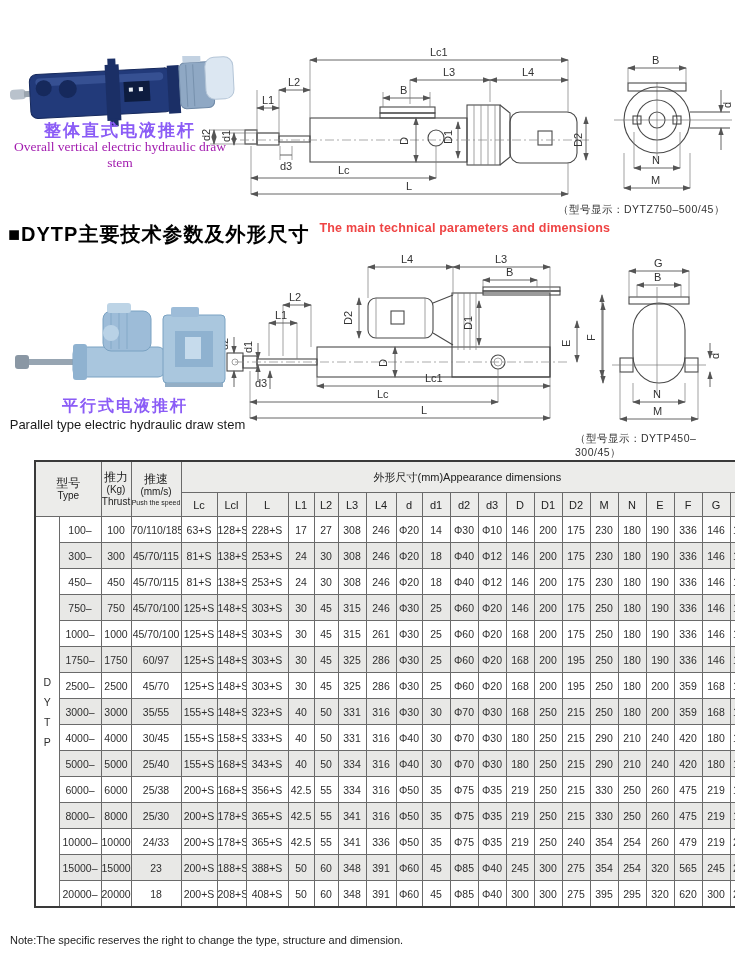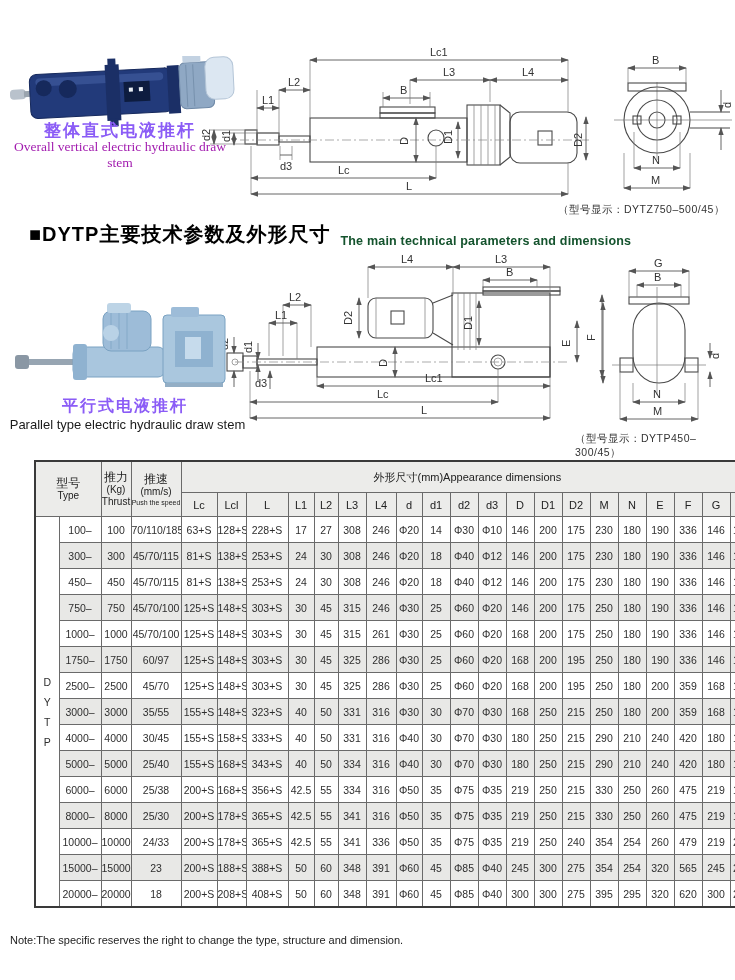--- a/index.html
+++ b/index.html
@@ -4,23 +4,23 @@
 <style>
   html,body{margin:0;padding:0;background:#fff;}
   body{width:735px;height:980px;position:relative;font-family:"Liberation Sans",sans-serif;color:#222;overflow:hidden;}
   .abs{position:absolute;}
   
   .photo-label-cn{font-weight:bold;font-size:17px;letter-spacing:2px;color:#8b5cf6;text-align:center;}
   .photo-label-en1{font-family:"Liberation Serif",serif;font-size:13.5px;color:#a21caf;text-align:center;}
   .photo-label-en2{font-size:13px;color:#1a1a1a;text-align:center;}
   .model-caption{font-size:10.5px;color:#333;letter-spacing:0.5px;}
   
-  .heading-row{left:8px;top:221px;display:flex;align-items:flex-end;margin-left:21px;}
+  .heading-row{left:8px;top:221px;display:flex;align-items:flex-start;}
   .heading-cn{font-size:20px;font-weight:bold;color:#000;letter-spacing:1px;}
-  .heading-en{font-size:12.5px;font-weight:bold;color:#14532d;margin-left:10px;letter-spacing:0.2px;}
+  .heading-en{font-size:12.5px;font-weight:bold;color:#ef4444;margin-left:10px;letter-spacing:0.2px;}
   
   svg text.lbl{font-family:"Liberation Sans",sans-serif;font-size:11px;fill:#333;}
   svg .out{stroke:#4a4a4a;stroke-width:1.1;fill:none;}
   svg .thin{stroke:#7a7a7a;stroke-width:0.7;fill:none;}
   svg .dim{stroke:#555;stroke-width:0.9;fill:none;}
   svg .cl{stroke:#888;stroke-width:0.7;stroke-dasharray:9 3 2 3;fill:none;}
   
   table.spec{border-collapse:collapse;table-layout:fixed;width:719px;background:#fff;}
   table.spec th,table.spec td{border:1px solid #6a6a6a;text-align:center;vertical-align:middle;padding:0;overflow:hidden;}
   table.spec{border:2px solid #3a3a3a;}

